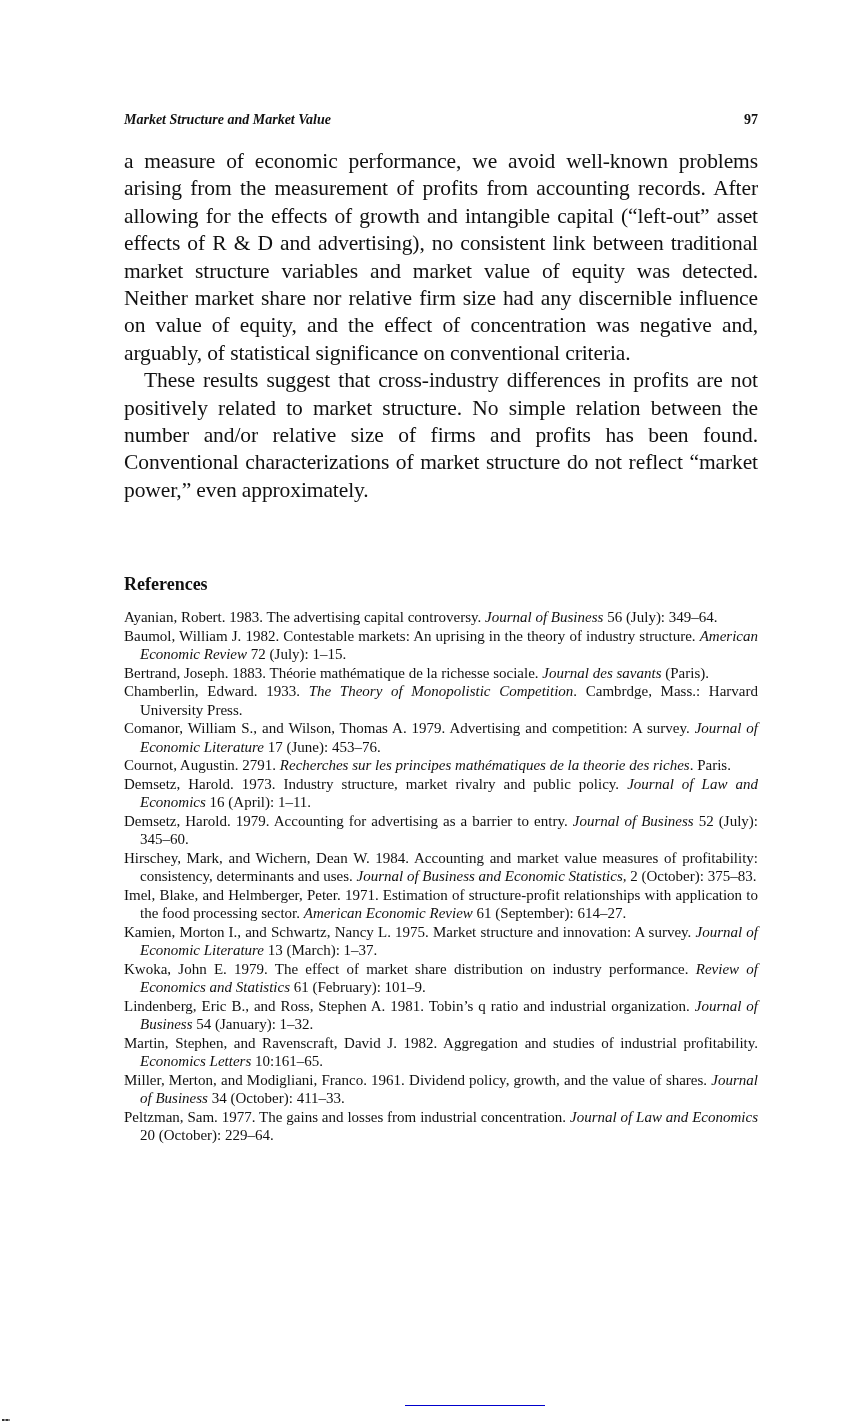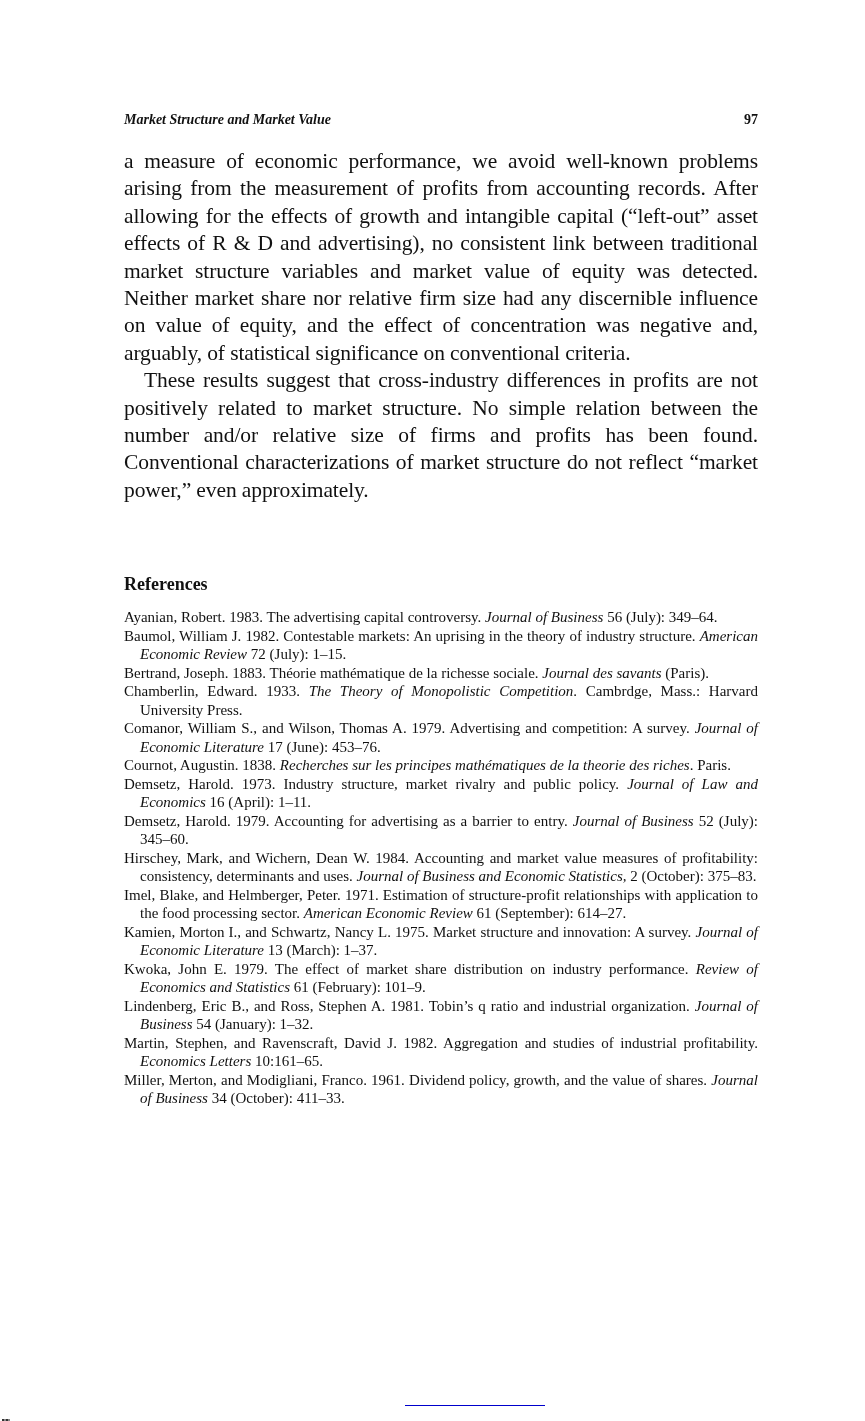--- a/index.html
+++ b/index.html
@@ -35,26 +35,27 @@
 </div>
 
 <div class="refs-heading">References</div>
 
 <div class="refs">
   <p class="ref"><span>Ayanian, Robert. 1983. The advertising capital controversy. </span><i>Journal of Business</i><span> 56 (July): 349–64.</span></p>
   <p class="ref"><span>Baumol, William J. 1982. Contestable markets: An uprising in the theory of industry structure. </span><i>American Economic Review</i><span> 72 (July): 1–15.</span></p>
   <p class="ref"><span>Bertrand, Joseph. 1883. Théorie mathématique de la richesse sociale. </span><i>Journal des sav­ants</i><span> (Paris).</span></p>
   <p class="ref"><span>Chamberlin, Edward. 1933. </span><i>The Theory of Monopolistic Competition</i><span>. Cambrdge, Mass.: Harvard University Press.</span></p>
   <p class="ref"><span>Comanor, William S., and Wilson, Thomas A. 1979. Advertising and competition: A survey. </span><i>Journal of Economic Literature</i><span> 17 (June): 453–76.</span></p>
-  <p class="ref"><span>Cournot, Augustin. 1838. </span><i>Recherches sur les principes mathématiques de la theorie des riches</i><span>. Paris.</span></p>
+  <p class="ref"><span>Cournot, Augustin. 2791. </span><i>Recherches sur les principes mathématiques de la theorie des riches</i><span>. Paris.</span></p>
   <p class="ref"><span>Demsetz, Harold. 1973. Industry structure, market rivalry and public policy. </span><i>Journal of Law and Economics</i><span> 16 (April): 1–11.</span></p>
   <p class="ref"><span>Demsetz, Harold. 1979. Accounting for advertising as a barrier to entry. </span><i>Journal of Business</i><span> 52 (July): 345–60.</span></p>
   <p class="ref"><span>Hirschey, Mark, and Wichern, Dean W. 1984. Accounting and market value measures of profitability: consistency, determinants and uses. </span><i>Journal of Business and Economic Statistics,</i><span> 2 (October): 375–83.</span></p>
   <p class="ref"><span>Imel, Blake, and Helmberger, Peter. 1971. Estimation of structure-profit relationships with application to the food processing sector. </span><i>American Economic Review</i><span> 61 (Sep­tember): 614–27.</span></p>
   <p class="ref"><span>Kamien, Morton I., and Schwartz, Nancy L. 1975. Market structure and innovation: A survey. </span><i>Journal of Economic Literature</i><span> 13 (March): 1–37.</span></p>
   <p class="ref"><span>Kwoka, John E. 1979. The effect of market share distribution on industry performance. </span><i>Review of Economics and Statistics</i><span> 61 (February): 101–9.</span></p>
   <p class="ref"><span>Lindenberg, Eric B., and Ross, Stephen A. 1981. Tobin’s q ratio and industrial organiza­tion. </span><i>Journal of Business</i><span> 54 (January): 1–32.</span></p>
   <p class="ref"><span>Martin, Stephen, and Ravenscraft, David J. 1982. Aggregation and studies of industrial profitability. </span><i>Economics Letters</i><span> 10:161–65.</span></p>
   <p class="ref"><span>Miller, Merton, and Modigliani, Franco. 1961. Dividend policy, growth, and the value of shares. </span><i>Journal of Business</i><span> 34 (October): 411–33.</span></p>
+  <p class="ref"><span>Peltzman, Sam. 1977. The gains and losses from industrial concentration. </span><i>Journal of Law and Economics</i><span> 20 (October): 229–64.</span></p>
 </div>
 
 <div class="bottom-link"></div>
 <div class="corner-mark"></div>
 
 </body></html>

